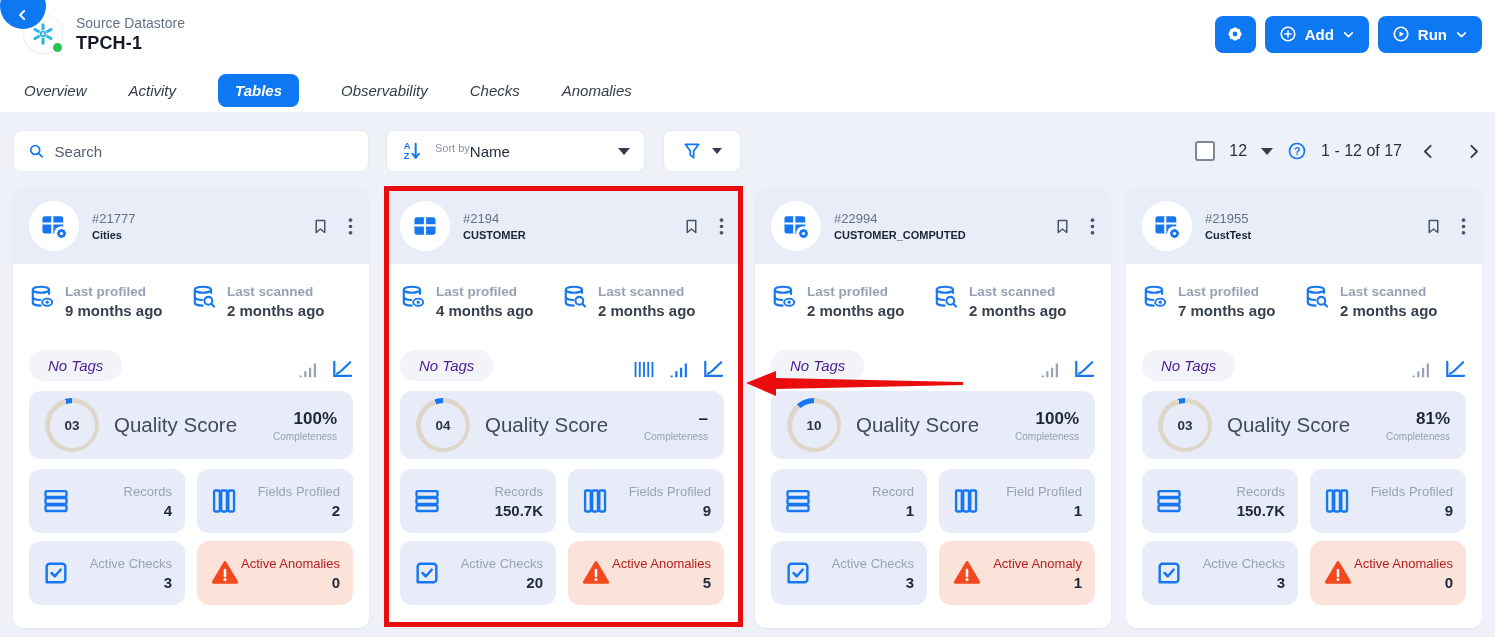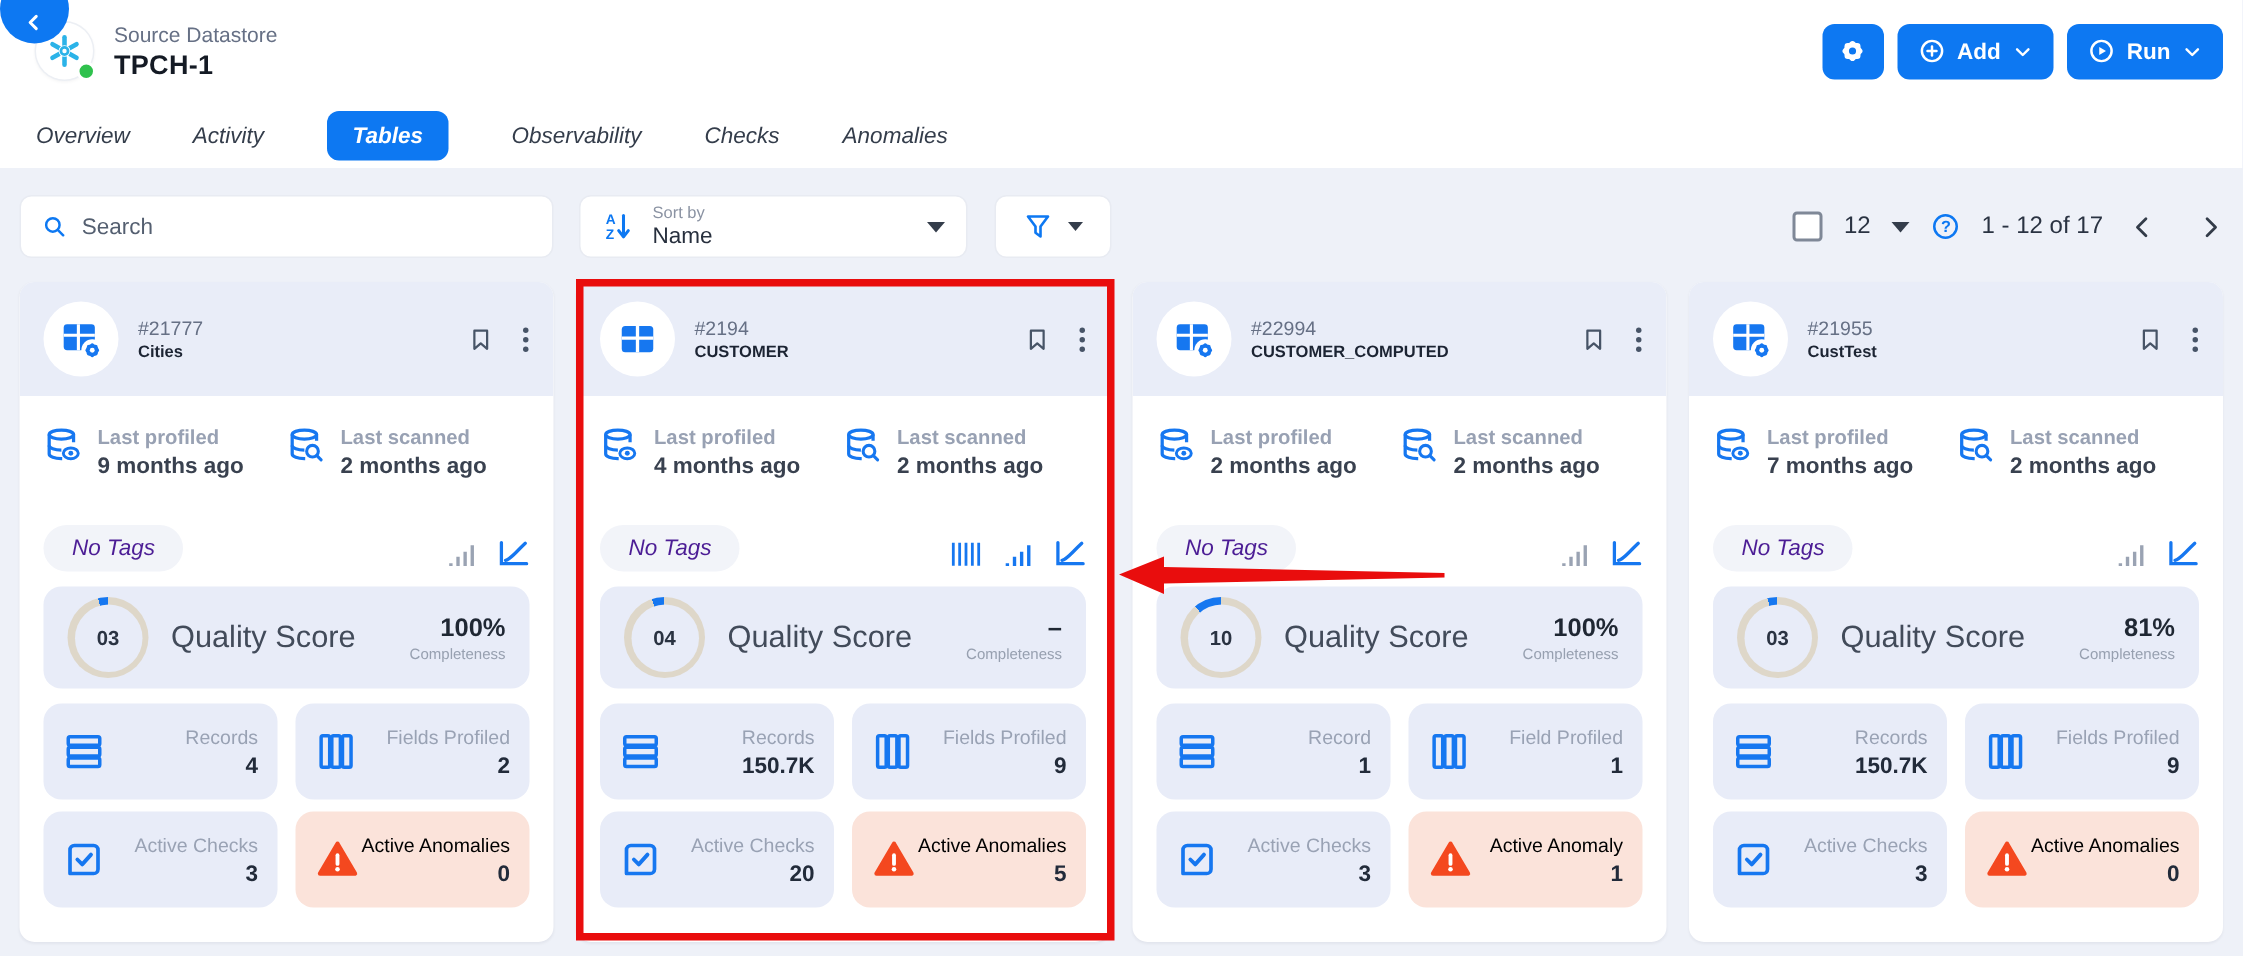--- a/index.html
+++ b/index.html
@@ -19,21 +19,21 @@
   .btn { background:#0d78f2; color:#fff; border:none; border-radius:8px; height:37px; display:flex; align-items:center; gap:8px; font-size:15px; font-weight:bold; padding:0 14px; font-family:inherit;}
   .btn.icon-only { width:41px; justify-content:center; padding:0; }
   .tabs { display:flex; align-items:center; height:44px; gap:42px; padding-left:11px; }
   .tab { font-size:15px; color:#343d4b; font-weight:500; padding:8px 0;font-style:italic; }
   .tab.active { background:#0d78f2; color:#fff; border-radius:8px; padding:8px 17px; font-weight:bold; }
   .toolbar { display:flex; align-items:center; padding:18px 13px 0 13px; }
   .searchbox { width:356px; height:42px; background:#fff; border:1px solid #e8ebf2; border-radius:8px; display:flex; align-items:center; padding:0 14px; gap:10px; }
   .searchbox input { border:none; outline:none; font-size:15px; color:#344054; width:100%; font-family:inherit; background:transparent;}
   .searchbox input::placeholder { color:#545f70; }
   .sortbox { width:259px; height:42px; background:#fff; border:1px solid #e8ebf2; border-radius:8px; display:flex; align-items:center; padding:0 14px; gap:12px; margin-left:17px;}
-  .sort-text { display:flex; flex-direction:column; }
+  .sort-text { display:flex; flex-direction:row; }
   .sort-label { font-size:11px; color:#8b93a3; }
   .sort-value { font-size:15px; color:#272f3d; margin-top:1px;}
   .sort-caret { margin-left:auto; }
   .filterbox { width:78px; height:42px; background:#fff; border:1px solid #e8ebf2; border-radius:8px; display:flex; align-items:center; justify-content:center; gap:10px; margin-left:18px;}
   .pager { margin-left:auto; display:flex; align-items:center; gap:14px; color:#2a3342; }
   .checkbox { width:20px; height:20px; border:2px solid #7f8897; border-radius:3px; background:#fff;}
   .page-size { font-size:16px; color:#2a3342; }
   .caret-solid { width:0; height:0; border-left:6px solid transparent; border-right:6px solid transparent; border-top:7px solid #343d4b; display:inline-block;}
   .page-info { font-size:16px; color:#2a3342; }
   .cards { display:grid; grid-template-columns:repeat(4,1fr); gap:15px; padding:16px 13px 0 13px; }
@@ -57,21 +57,21 @@
   .gauge-in { width:45px; height:45px; border-radius:50%; background:#e8ecf8; display:flex; align-items:center; justify-content:center; font-size:13.5px; font-weight:bold; color:#2a3342; }
   .q-label { font-size:20.5px; color:#424b5a; margin-left:15px; white-space:nowrap;}
   .q-right { margin-left:auto; text-align:right; }
   .q-pct { font-size:17px; font-weight:bold; color:#1f2733; }
   .q-comp { font-size:10px; color:#97a0b0; margin-top:2px;}
   .stats { display:grid; grid-template-columns:1fr 1fr; gap:8px 12px; margin-top:10px; }
   .stat { background:#e8ecf8; border-radius:12px; height:64px; display:flex; align-items:center; padding:0 13px; }
   .stat.alert { background:#fbe3da; }
   .stat-right { flex:1; text-align:right; min-width:0;}
   .stat-label { font-size:13px; color:#99a2b4; white-space:nowrap; }
-  .stat.alert .stat-label { color:#000000; }
+  .stat.alert .stat-label { color:#b91c1c; }
   .stat-value { font-size:15px; font-weight:bold; color:#222b3a; margin-top:3px; }
   .annot-rect { position:absolute; left:384px; top:186px; width:359px; height:441px; border:5px solid #e90d0d; z-index:40; pointer-events:none;}
   .annot-arrow { position:absolute; left:744px; top:368px; z-index:41; pointer-events:none;}
 </style>
 </head>
 <body>
 
 <div class="topwhite">
   <div class="hdr">
     <div class="back-chip">

